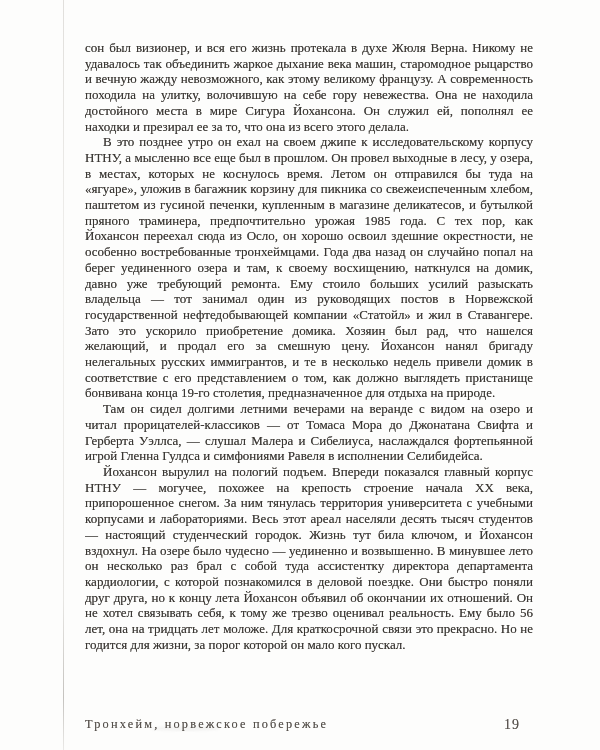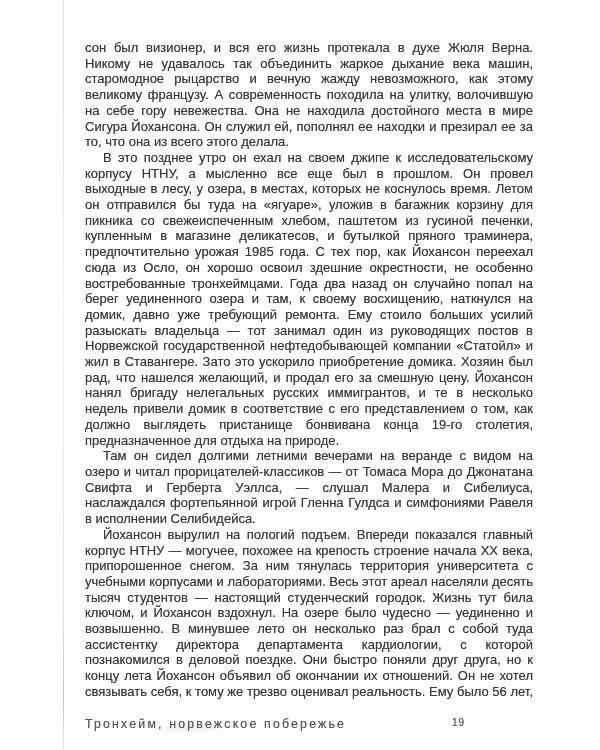--- a/index.html
+++ b/index.html
@@ -6,21 +6,21 @@
     margin: 0;
     padding: 0;
     background: #ffffff;
   }
   .page {
     position: relative;
     width: 600px;
     height: 750px;
     background: #fdfdfc;
     overflow: hidden;
-    font-family: Liberation Sans, sans-serif;
+    font-family: Liberation Serif, serif;
   }
   
   .scan-edge {
     position: absolute;
     left: 63px;
     top: 0;
     width: 1px;
     height: 750px;
     background: linear-gradient(
       to bottom,
@@ -75,23 +75,23 @@
     position: absolute;
     left: 85px;
     top: 0;
     font-size: 12.3px;
     letter-spacing: 2.2px;
     white-space: nowrap;
     text-shadow: 0 0 0.4px rgba(85,80,75,0.55);
   }
   .page-number {
     position: absolute;
-    left: 452px;
+    left: 504px;
     top: 0;
-    font-size: 10px;
+    font-size: 14px;
     letter-spacing: 1px;
     text-shadow: 0 0 0.4px rgba(85,80,75,0.55);
   }
 </style>
 </head>
 <body>
 
 <div class="page">
 
   <div class="scan-edge"></div>

